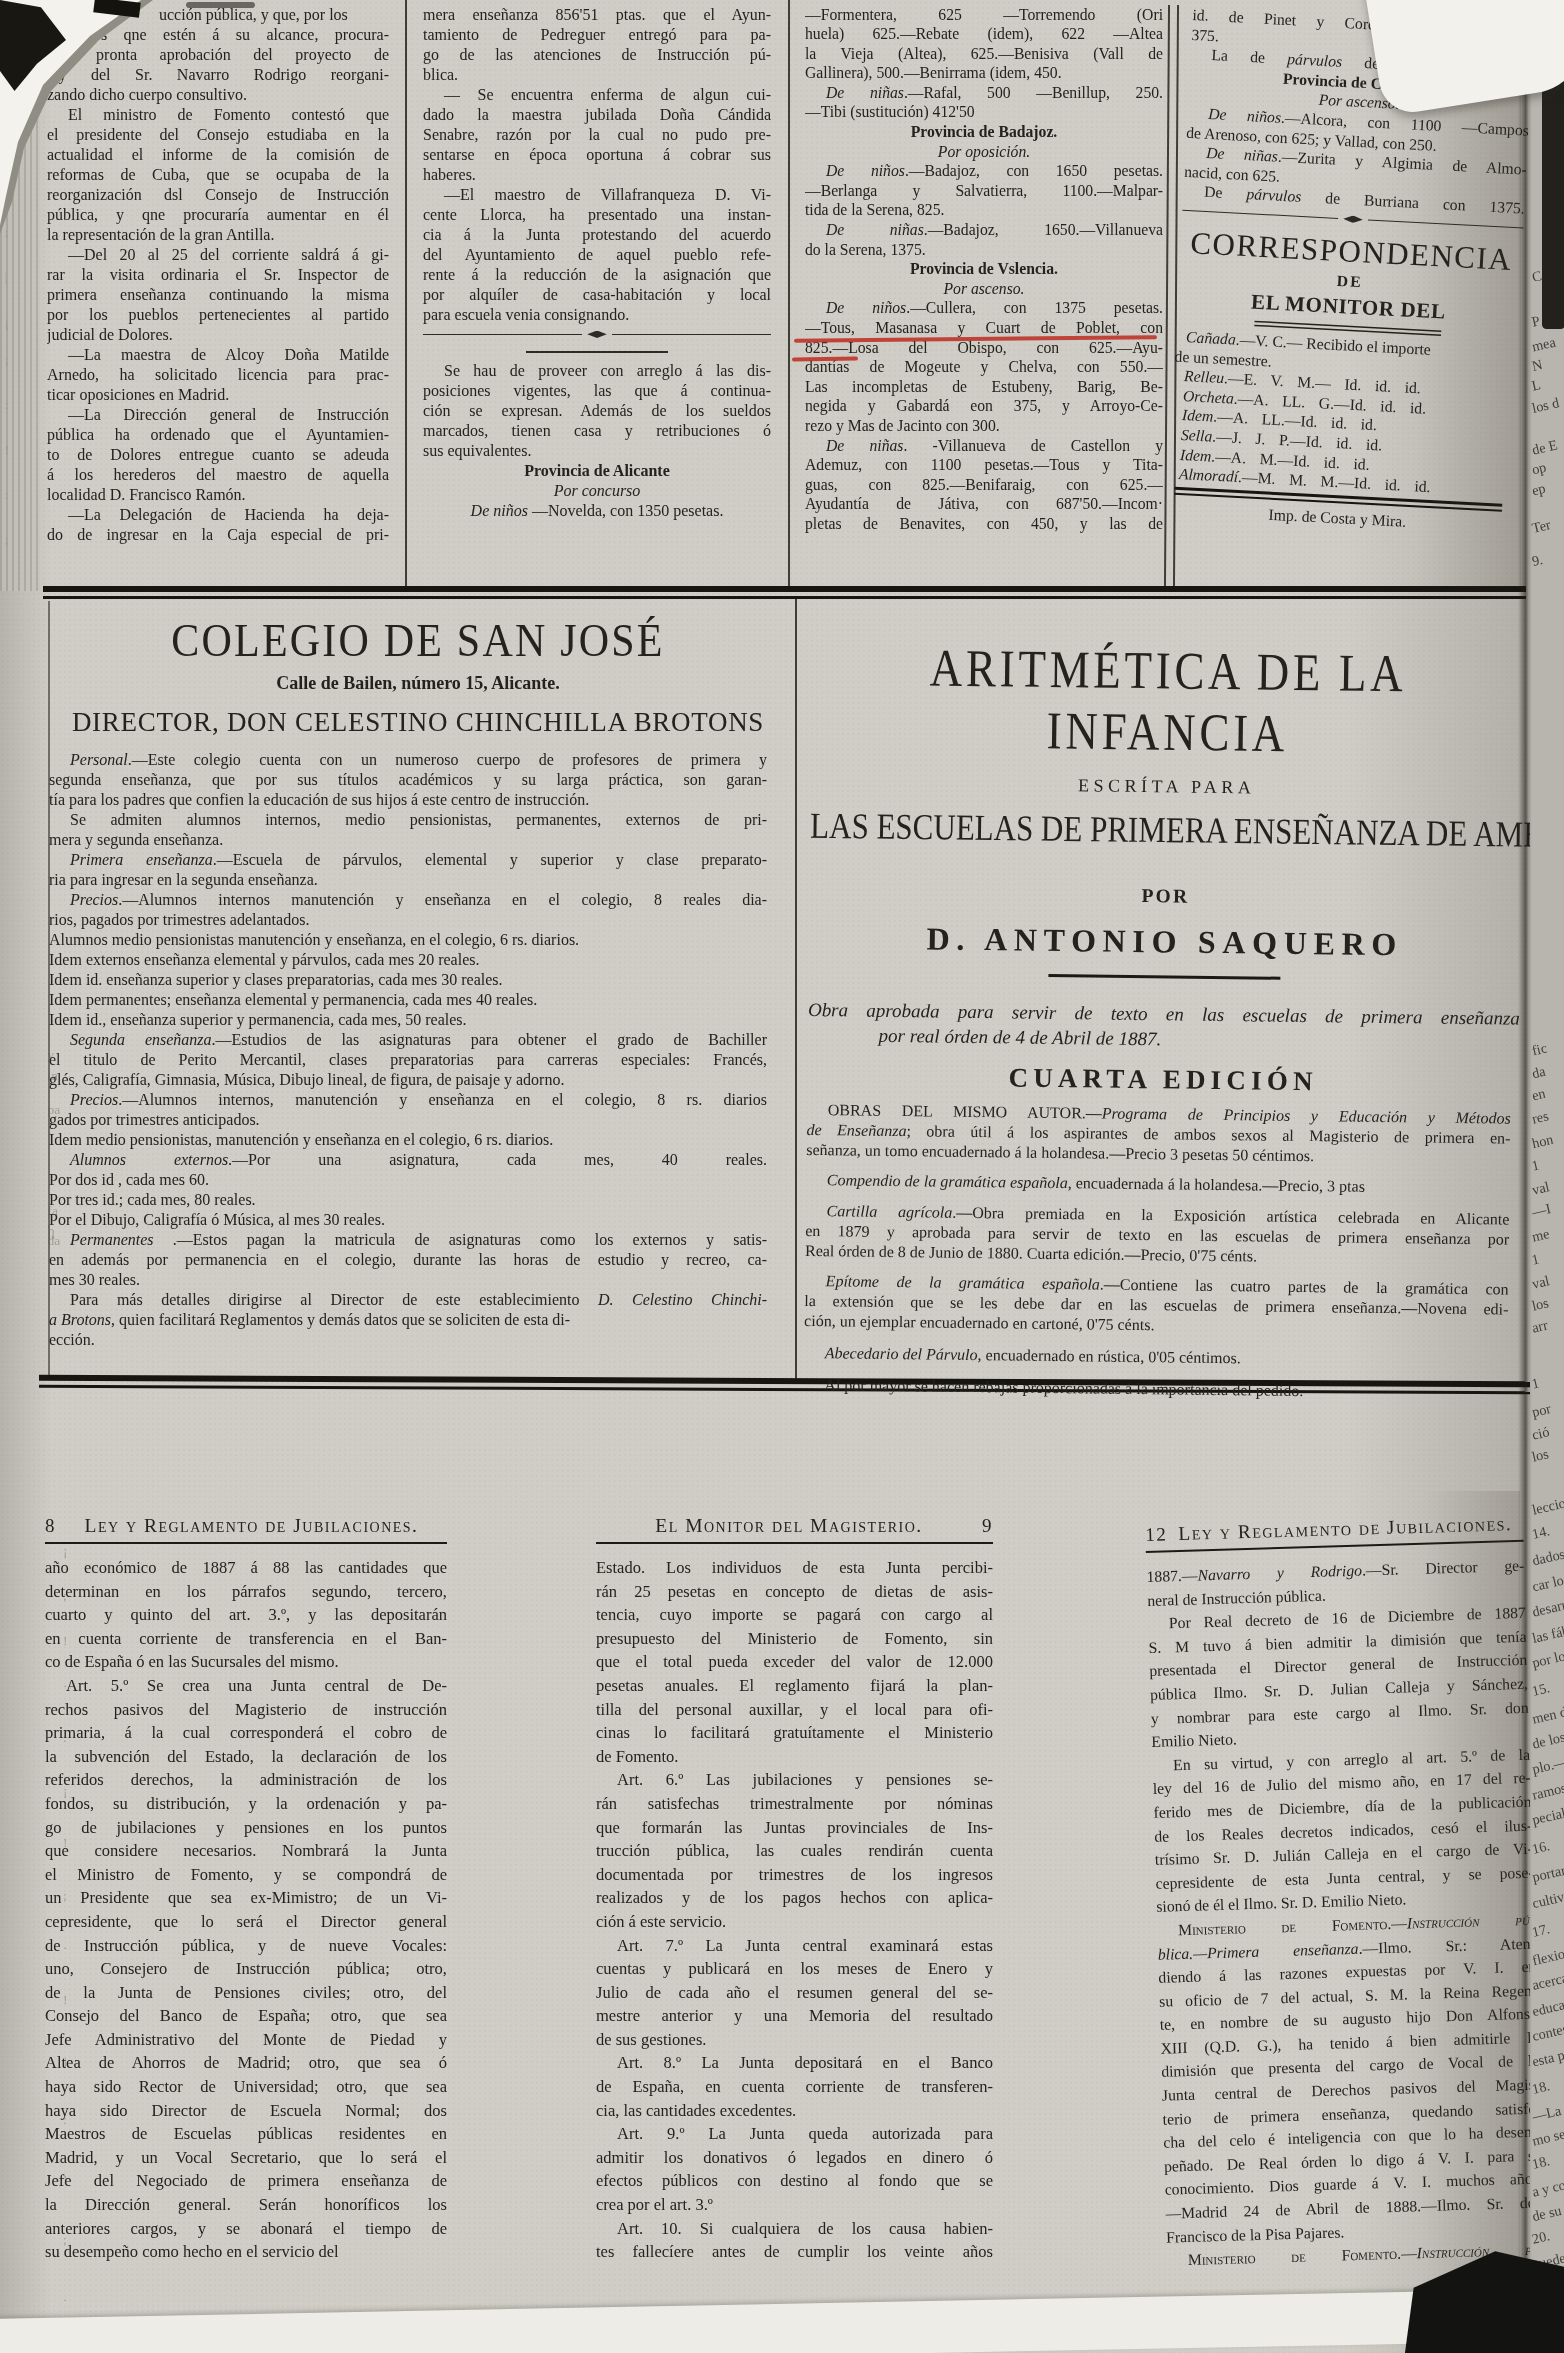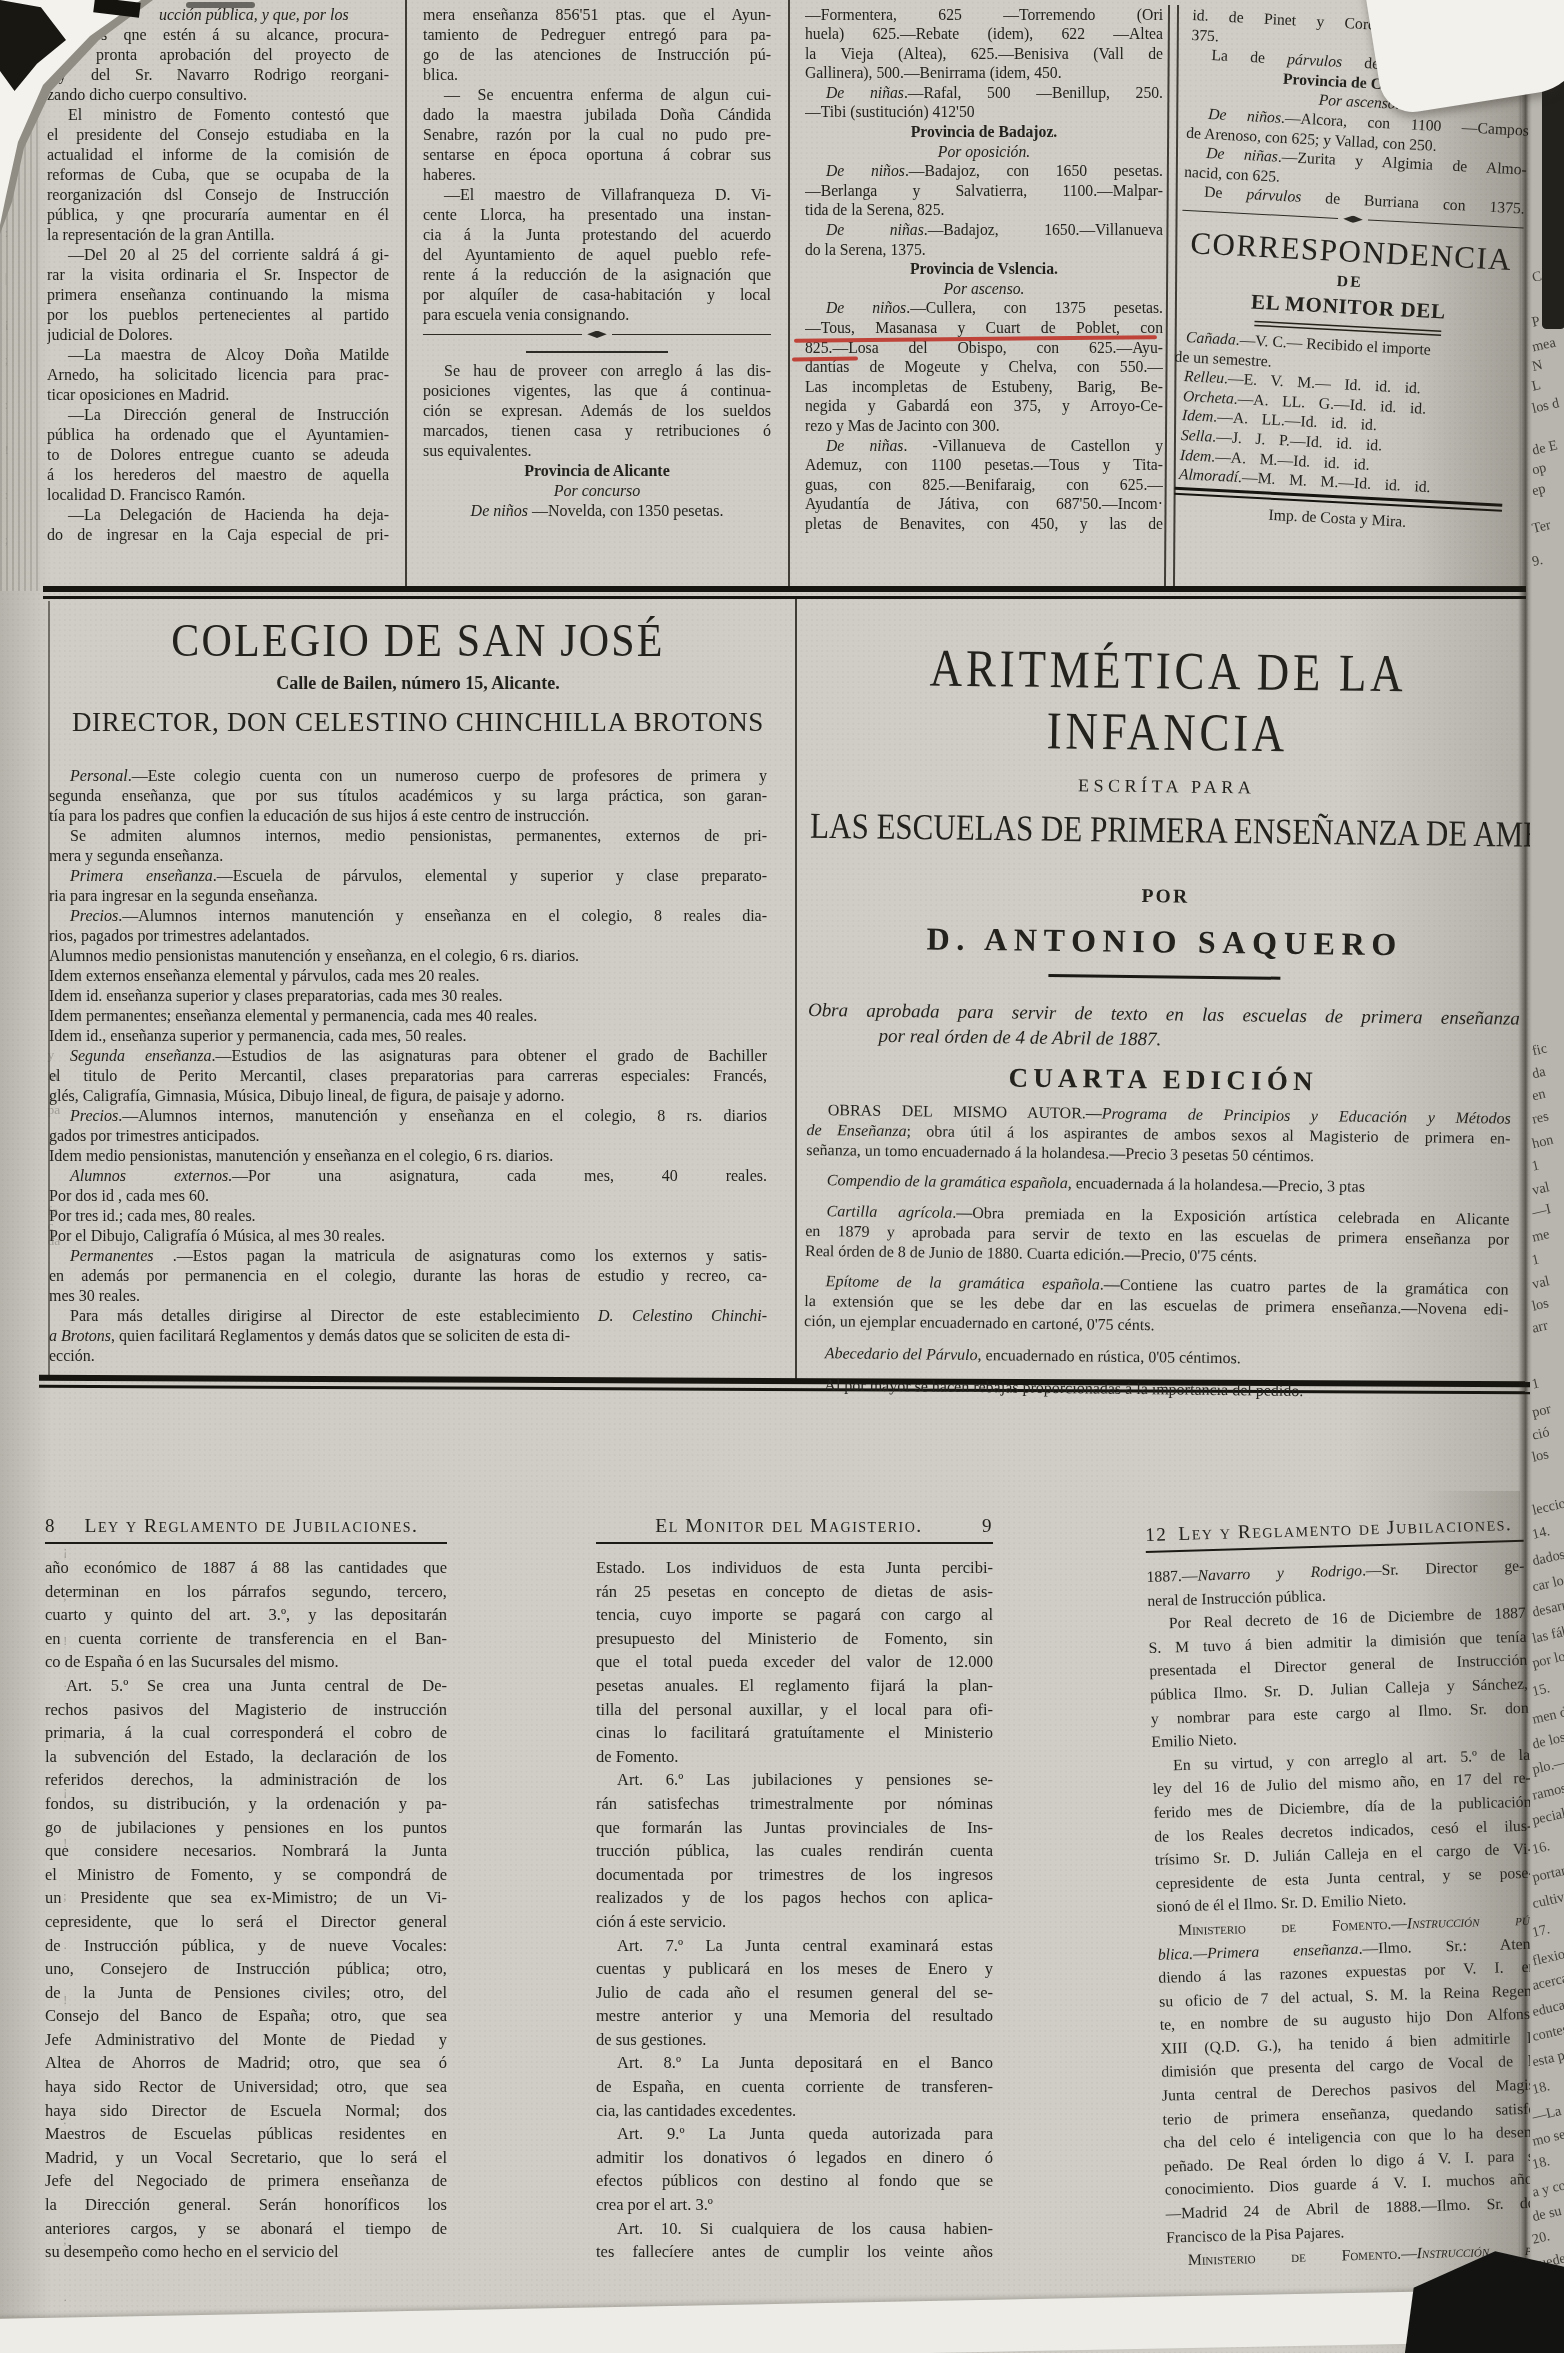--- a/index.html
+++ b/index.html
@@ -19,21 +19,21 @@
   .ln{height:var(--lh);line-height:var(--lh);overflow:hidden;text-align:justify;text-align-last:justify;text-justify:inter-word;}
   .ln i{font-style:italic;}
   .ln.L{text-align-last:left;}
   .ln.C{text-align:center;text-align-last:center;}
   .ln.CB{text-align:center;text-align-last:center;font-weight:bold;}
   .ln.CI{text-align:center;text-align-last:center;font-style:italic;}
   .ln.I{text-indent:21px;}
   .ln.IL{text-align-last:left;text-indent:10.5px;}
   .ln.WS{word-spacing:9.7px;}
   .ln.SC{font-variant:small-caps;}
-  .ln.P1{padding-left:112px;font-style:italic;}
+  .ln.P1{padding-left:112px;}
   .ln.P2{padding-left:46px;}
   .ln.P3{padding-left:15px;}
   .ln.H1{height:58px;line-height:66px;font-size:25px;letter-spacing:3.7px;text-align:center;text-align-last:center;}
   .ln.H2{height:42px;line-height:45px;font-size:31px;letter-spacing:1.5px;text-align:center;text-align-last:center;}
   .ln.H3{height:30px;line-height:31px;font-size:21px;font-weight:bold;letter-spacing:0.7px;text-align:center;text-align-last:center;}
   .ln.SMALL{height:21px;line-height:22.5px;font-size:15.7px;letter-spacing:2.2px;font-weight:bold;text-align:center;text-align-last:center;}
   .ln.DIA{display:flex;align-items:center;gap:5.2px;height:19.5px;}
   .dl{flex:1;height:1.5px;background:#2c2a24;}
   .di{width:19.5px;height:7.5px;background:#2c2a24;clip-path:polygon(0 50%,50% 0,100% 50%,50% 100%);}
   .ln.SRULE{height:16.5px;background:linear-gradient(#2c2a24,#2c2a24) center 6.7px/142px 2.2px no-repeat;}
@@ -46,21 +46,21 @@
   
   .tcol{--lh:20px;font-size:16px;}
   .tcol34{--lh:19.6px;font-size:15.7px;}
   .bcol{--lh:23.6px;font-size:16.5px;}
   .bcol3{--lh:23.6px;font-size:15.7px;}
   
   #ad-left{left:49px;top:599px;width:738px;}
   .adtitle{margin-top:18px;font-size:42px;letter-spacing:2.2px;text-align:center;transform:scaleY(1.08);}
   .adaddr{margin-top:7.5px;font-size:18px;font-weight:bold;text-align:center;}
   .addir{margin-top:13.5px;font-size:27px;letter-spacing:0.7px;text-align:center;transform:scaleY(1.05);}
-  .adbody{--lh:20px;font-size:16px;margin-top:28px;width:718px;}
+  .adbody{--lh:20px;font-size:16px;margin-top:12px;width:718px;}
   #ad-right{left:813px;top:599px;width:712px;transform:rotate(.7deg);transform-origin:left top;}
   .rtitle{margin-top:46px;font-size:45px;letter-spacing:3.7px;text-align:center;transform:scaleY(1.18);}
   .rescrita{margin-top:22.5px;font-size:18px;letter-spacing:4.5px;text-align:center;}
   .rescuelas{margin-top:15px;font-size:31px;letter-spacing:0px;text-align:center;transform:scaleY(1.18);white-space:nowrap;}
   .rpor{margin-top:37px;font-size:19.5px;font-weight:bold;letter-spacing:2.2px;text-align:center;}
   .rauthor{margin-top:16.5px;font-size:32px;font-weight:bold;letter-spacing:6.7px;text-align:center;}
   .rrule{margin:15px auto 0;width:232px;height:3px;background:#1b1914;}
   .rapproval{--lh:25.5px;font-size:19px;font-style:italic;margin-top:22.5px;}
   .rapproval .ln.I2{text-align-last:left;text-indent:71px;}
   .redition{margin-top:12px;font-size:27px;font-weight:bold;letter-spacing:5.2px;text-align:center;}

